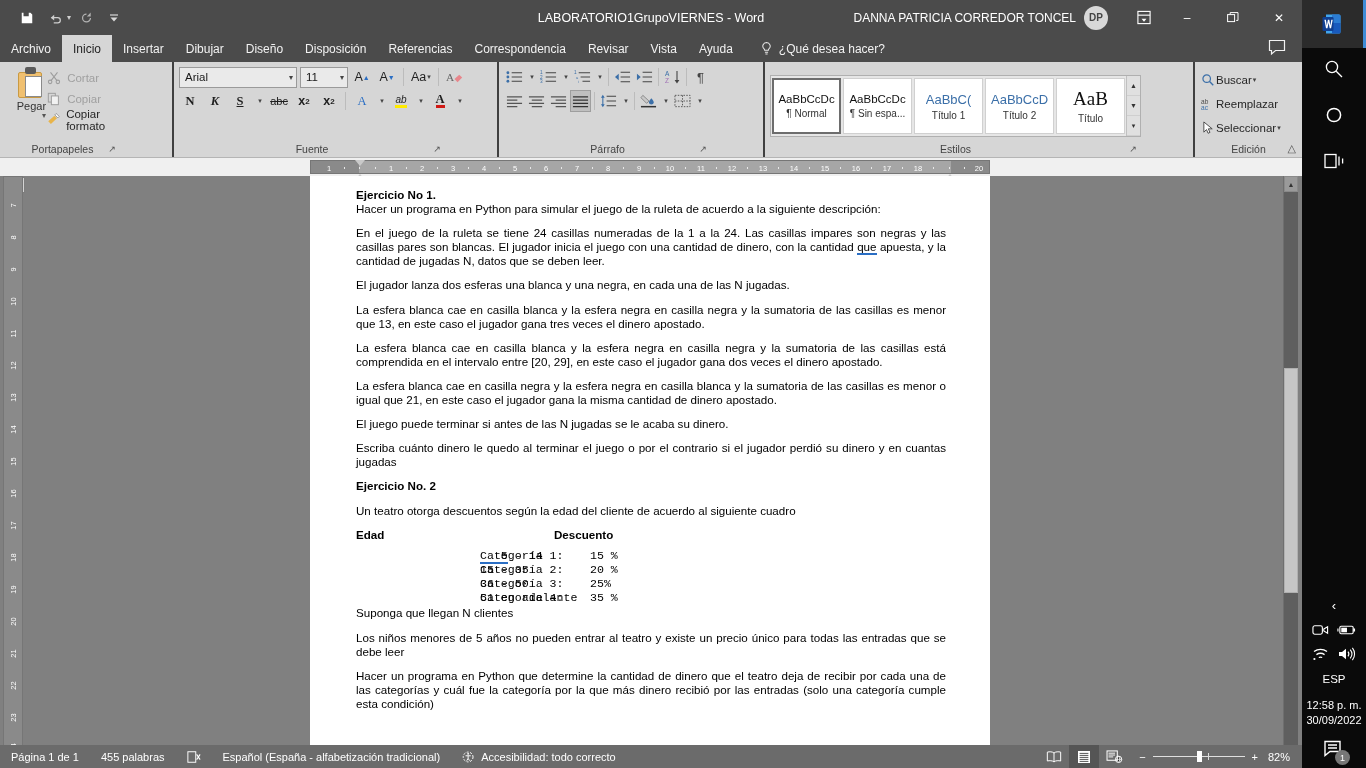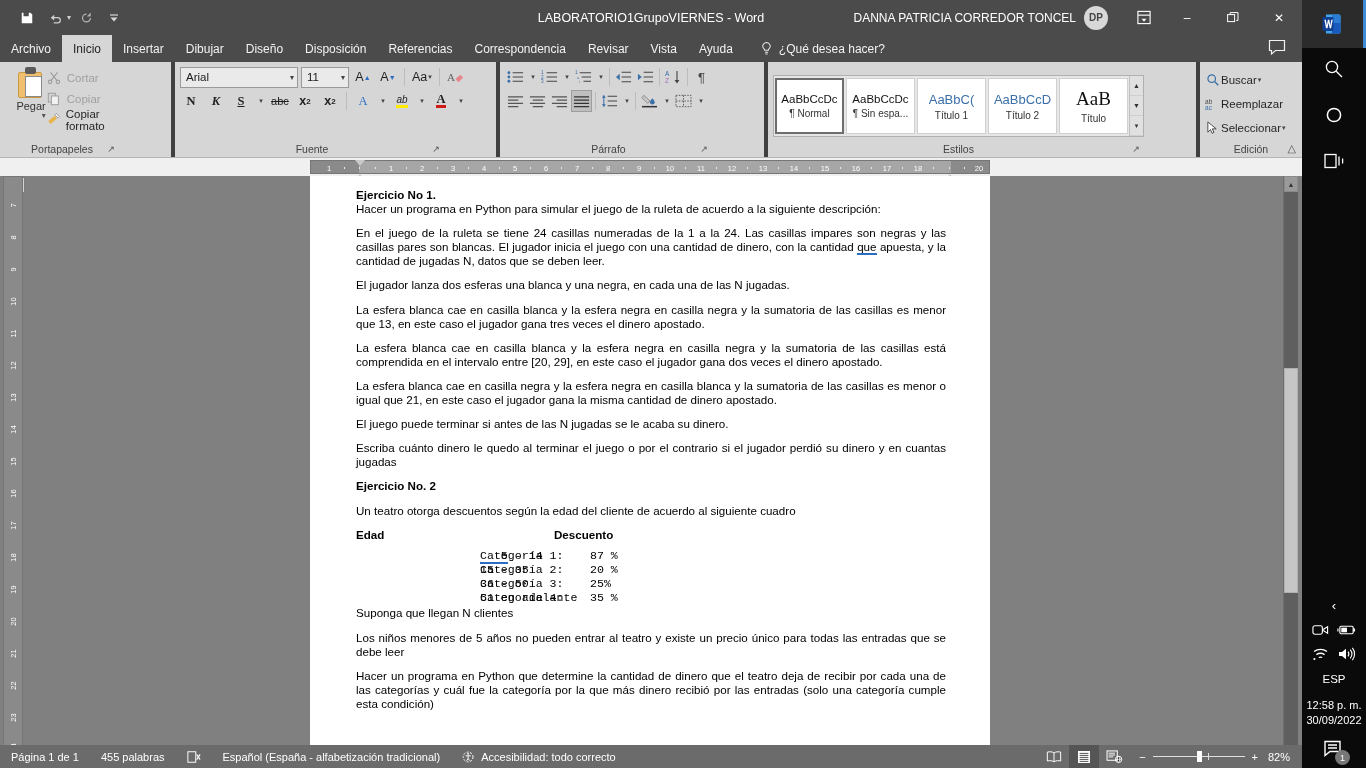--- a/index.html
+++ b/index.html
@@ -67,21 +67,21 @@
     position: absolute; right: 14px; top: 4px; width: 20px; height: 18px;
     color: #f2f2f2;
   }
 
   
   .ribbon {
     height: 96px; background: #d6d6d6; display: flex; align-items: stretch;
     border-bottom: 1px solid #b5b5b5; position: relative;
   }
   .group { position: relative; display: flex; flex-direction: column; padding: 3px 5px 0 5px; }
-  .group + .group { border-left: 4px solid #404040; margin-left: 47px; }
+  .group + .group { border-left: 2px solid #404040; margin-left: 47px; }
   .group-body { flex: 1; display: flex; align-items: flex-start; }
   .group-label {
     height: 16px; font-size: 10.5px; color: #444; text-align: center;
     display: flex; align-items: center; justify-content: center; position: relative;
   }
   .dialog-launcher {
     position: absolute; right: 2px; bottom: 1px; width: 12px; height: 12px;
     font-size: 9px; color: #555;
   }
 
@@ -732,21 +732,21 @@
 
         <div class="tbl-head">
           <span class="c1">Edad</span>
           <span class="c2">Descuento</span>
         </div>
 
         <div class="cat-rows">
           <div class="cat-row">
             <span class="lbl">Categoría 1:</span>
             <span class="age"><span class="grammar" style="white-space:pre">   5</span><span> - 14</span></span>
-            <span class="disc">87 %</span>
+            <span class="disc">15 %</span>
           </div>
           <div class="cat-row">
             <span class="lbl">Categoría 2:</span>
             <span class="age">15 - 35</span>
             <span class="disc">20 %</span>
           </div>
           <div class="cat-row">
             <span class="lbl">Categoría 3:</span>
             <span class="age">36 - 50</span>
             <span class="disc">25%</span>

